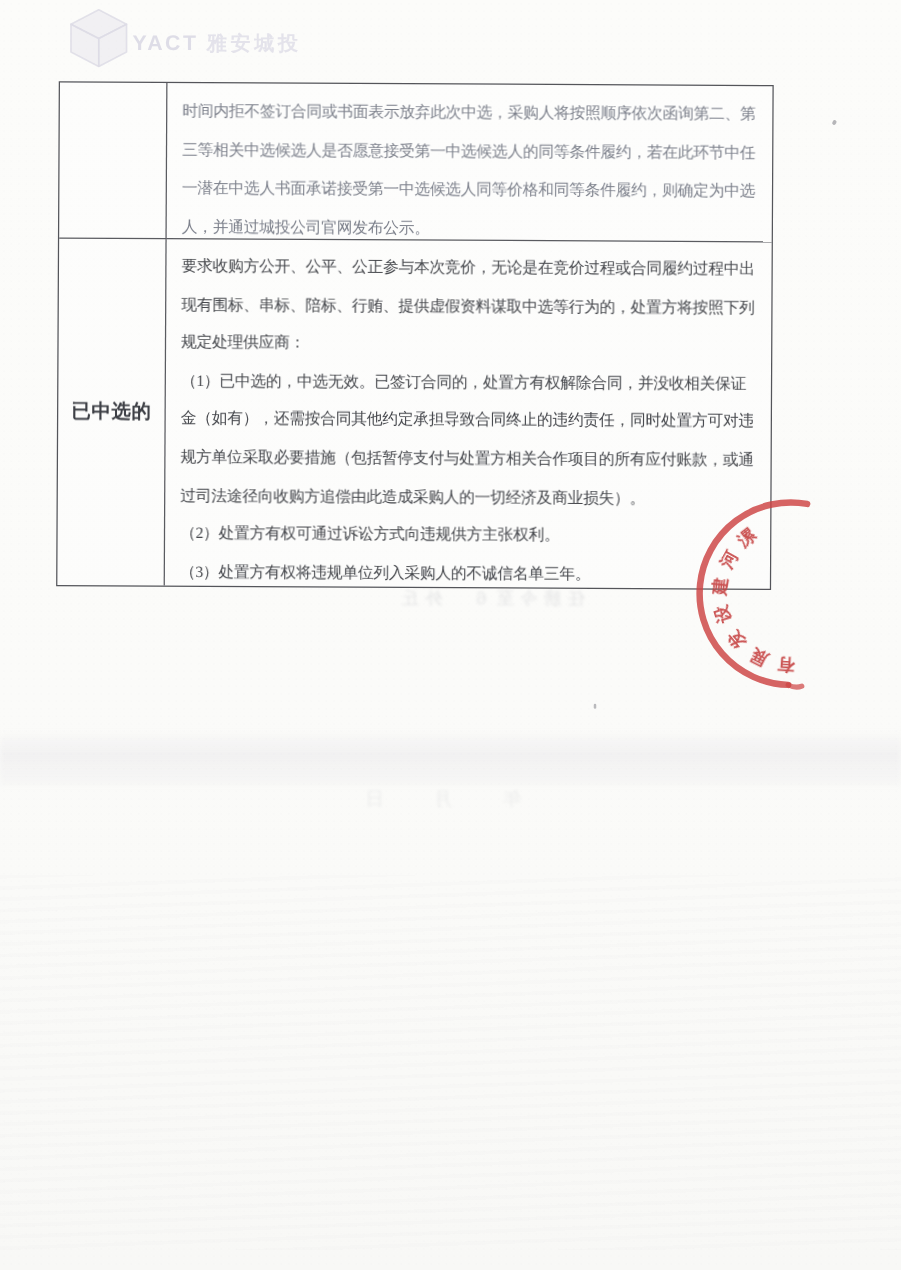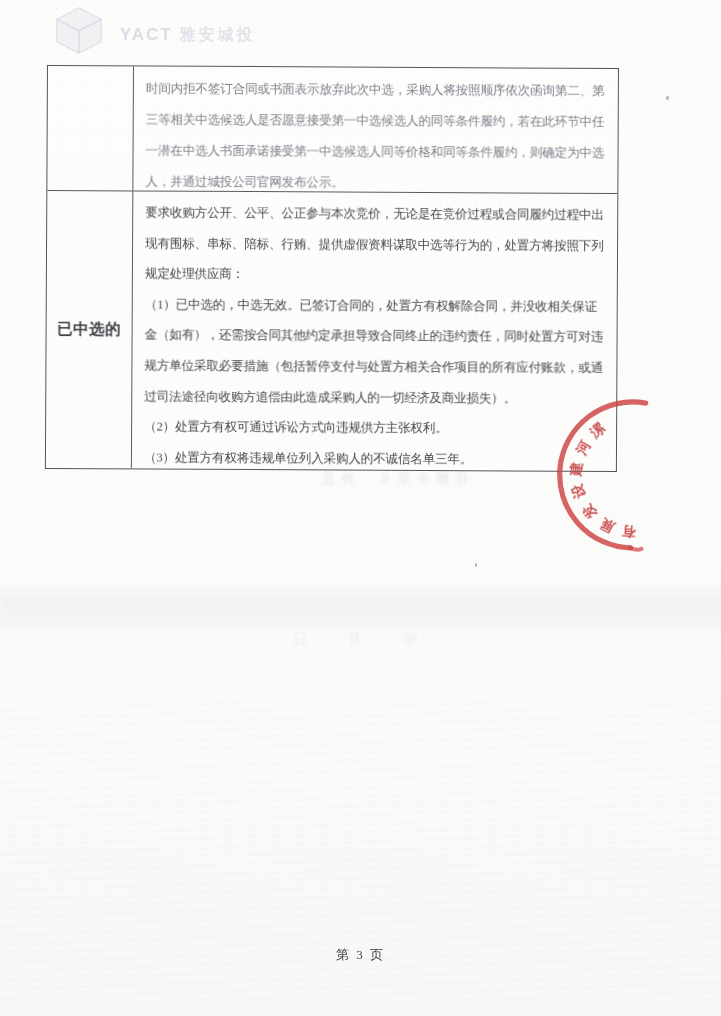--- a/index.html
+++ b/index.html
@@ -9,21 +9,21 @@
     font-family:"Liberation Serif","DejaVu Serif",serif;
   }
   .page{
     position:absolute;inset:0;
     background:
       radial-gradient(rgba(120,120,130,0.015) 1px, transparent 1px),
       linear-gradient(180deg,#fcfcfa 0%,#fbfbf9 55%,#f8f8f6 100%);
     background-size:6px 6px,100% 100%;
   }
   
-  .wm{position:absolute;left:52px;top:6px;display:flex;align-items:center;gap:14px;
+  .wm{position:absolute;left:52px;top:6px;display:flex;align-items:center;
       filter:blur(.4px);}
   .wm svg{opacity:.55;}
   .wm-text{font-family:"Liberation Sans","DejaVu Sans",sans-serif;
       color:rgba(204,202,220,.62);font-weight:bold;font-size:17px;letter-spacing:2px;
       white-space:nowrap;margin-top:6px;}
   .wm-cn{font-size:16px;font-weight:600;letter-spacing:3px;color:rgba(208,206,223,.55);}
   
   .tbl{
     position:absolute;left:47px;top:65px;width:570px;height:402px;
     border:1.2px solid #54555a;
@@ -130,15 +130,14 @@
   </div>
 
   <div class="ghost ghost1">任膀今至６　外丘</div>
   <div class="ghost ghost2">年月日</div>
 
   <div class="band1"></div>
   <div class="band2"></div>
   <div class="speck1"></div>
   <div class="speck2"></div>
 
-  <div class="pagenum">第 3 页</div>
 
 </div>
 
 </body></html>

